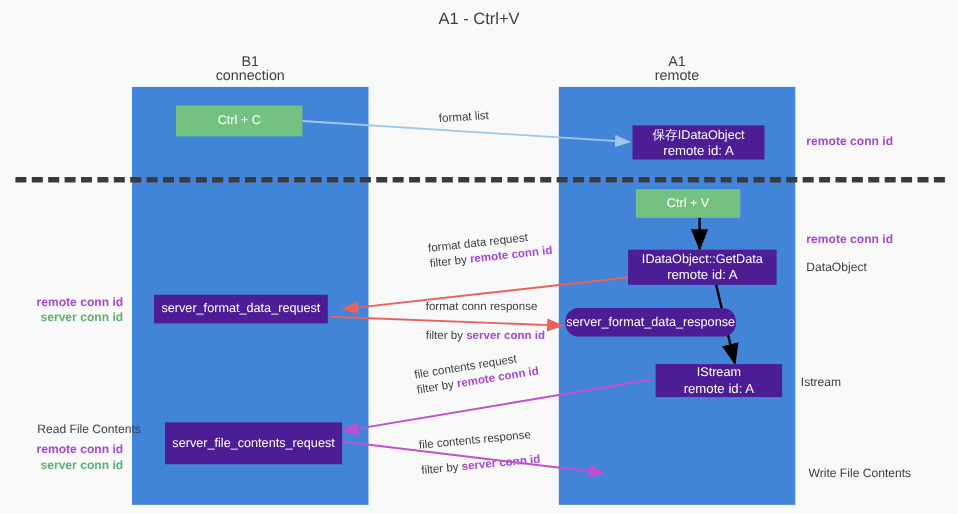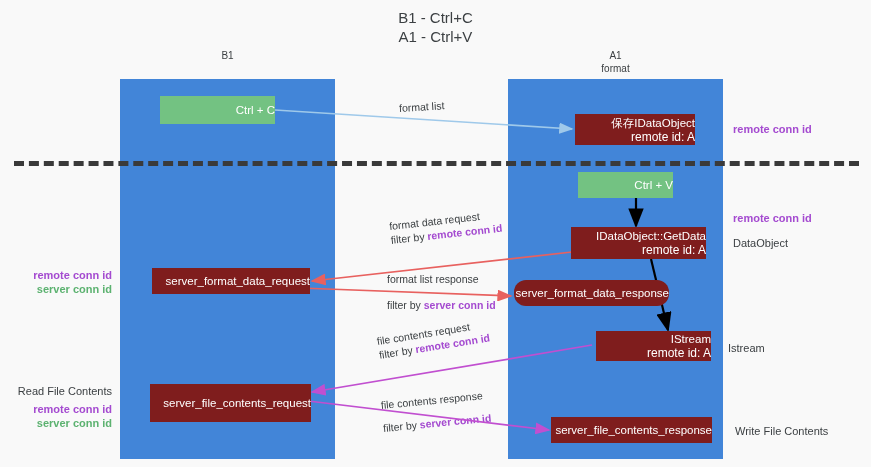--- a/index.html
+++ b/index.html
@@ -17,40 +17,40 @@
   
   .title{
     left:0;right:0;top:8px;
     text-align:center;
     font-size:15px;line-height:19px;
     color:#3c4043;
   }
 
   
   .colhead{
-    font-size:10px;line-height:13px;
+    font-size:13px;line-height:13px;
     text-align:center;color:#3c4043;
   }
 
   
   .lane{background:#4285d8;}
 
   
   .box{
     box-sizing:border-box;
     display:flex;flex-direction:column;
-    align-items:flex-end;justify-content:center;
+    align-items:center;justify-content:center;
     color:#ffffff;
     font-size:11.5px;line-height:14px;
     text-align:center;
     z-index:6;
   }
   .box.green{background:#73c282;}
   .box.orange{background:#fbb košt;}
-  .box.orange{background:#7f1d1d;}
+  .box.orange{background:#4c1d95;}
   .box .l2{font-size:12px;}
 
   
   .slabel{font-size:11px;line-height:14px;}
   .slabel .p{color:#a44ad0;font-weight:bold;}
   .slabel .g{color:#5cb270;font-weight:bold;}
   .slabel .k{color:#3c4043;}
   .slabel.right{text-align:left;}
   .slabel.left{text-align:right;}
 
@@ -68,30 +68,30 @@
   }
 
   svg.overlay{position:absolute;left:0;top:0;width:871px;height:467px;z-index:5;pointer-events:none;}
 </style>
 </head>
 <body>
 
 <div id="stage">
 
   <div class="abs title">
-    <div>B1 - Ctrl+C</div>
     <div>A1 - Ctrl+V</div>
   </div>
 
   <div class="abs colhead" style="left:120px;top:49px;width:215px;">
     <div>B1</div>
+    <div>connection</div>
   </div>
   <div class="abs colhead" style="left:508px;top:49px;width:215px;">
     <div>A1</div>
-    <div>format</div>
+    <div>remote</div>
   </div>
 
   <div class="abs lane" style="left:120px;top:79px;width:215px;height:380px;"></div>
   <div class="abs lane" style="left:508px;top:79px;width:215px;height:380px;"></div>
 
   <svg class="overlay">
     <defs>
       <marker id="ah-blue" markerWidth="9" markerHeight="7" refX="8" refY="3.5" orient="auto">
         <path d="M0,0 L9,3.5 L0,7 z" fill="#9fc9ea"></path>
       </marker>
@@ -145,21 +145,21 @@
     <div class="l2">remote id: A</div>
   </div>
 
   <div class="abs slabel right" style="left:733px;top:211px;">
     <span class="p">remote conn id</span>
   </div>
   <div class="abs slabel right" style="left:733px;top:236px;">
     <span class="k">DataObject</span>
   </div>
 
-  <div class="abs box orange" style="left:152px;top:268px;width:158px;height:26px;">
+  <div class="abs box orange" style="left:140px;top:268px;width:158px;height:26px;">
     <div>server_format_data_request</div>
   </div>
 
   <div class="abs box orange" style="left:514px;top:280px;width:155px;height:26px;border-radius:12px;">
     <div>server_format_data_response</div>
   </div>
 
   <div class="abs slabel left" style="left:0px;top:268px;width:112px;">
     <div class="p">remote conn id</div>
     <div class="g">server conn id</div>
@@ -171,49 +171,46 @@
   </div>
 
   <div class="abs slabel right" style="left:728px;top:341px;">
     <span class="k">Istream</span>
   </div>
 
   <div class="abs box orange" style="left:150px;top:384px;width:161px;height:38px;">
     <div>server_file_contents_request</div>
   </div>
 
-  <div class="abs box orange" style="left:551px;top:417px;width:161px;height:26px;">
-    <div>server_file_contents_response</div>
-  </div>
 
   <div class="abs slabel right" style="left:735px;top:424px;">
     <span class="k">Write File Contents</span>
   </div>
 
-  <div class="abs slabel left" style="left:0px;top:384px;width:112px;">
+  <div class="abs slabel left" style="left:0px;top:384px;width:112px;padding-left:16px;">
     <div class="k">Read File Contents</div>
   </div>
   <div class="abs slabel left" style="left:0px;top:402px;width:112px;">
     <div class="p">remote conn id</div>
     <div class="g">server conn id</div>
   </div>
 
   <div class="abs cap" style="left:399px;top:101px;transform:rotate(-3.6deg);transform-origin:left center;">
     <span>format list</span>
   </div>
 
   <div class="abs cap" style="left:390px;top:219px;transform:rotate(-6.3deg);transform-origin:left center;">
     <div>format data request</div>
     <div>
       <span>filter by </span><span class="p">remote conn id</span>
     </div>
   </div>
 
   <div class="abs cap" style="left:387px;top:272px;">
-    <div>format list response</div>
+    <div>format conn response</div>
     <div style="margin-top:12px;">
       <span>filter by </span><span class="p">server conn id</span>
     </div>
   </div>
 
   <div class="abs cap" style="left:378px;top:334px;transform:rotate(-9deg);transform-origin:left center;">
     <div>file contents request</div>
     <div>
       <span>filter by </span><span class="p">remote conn id</span>
     </div>

